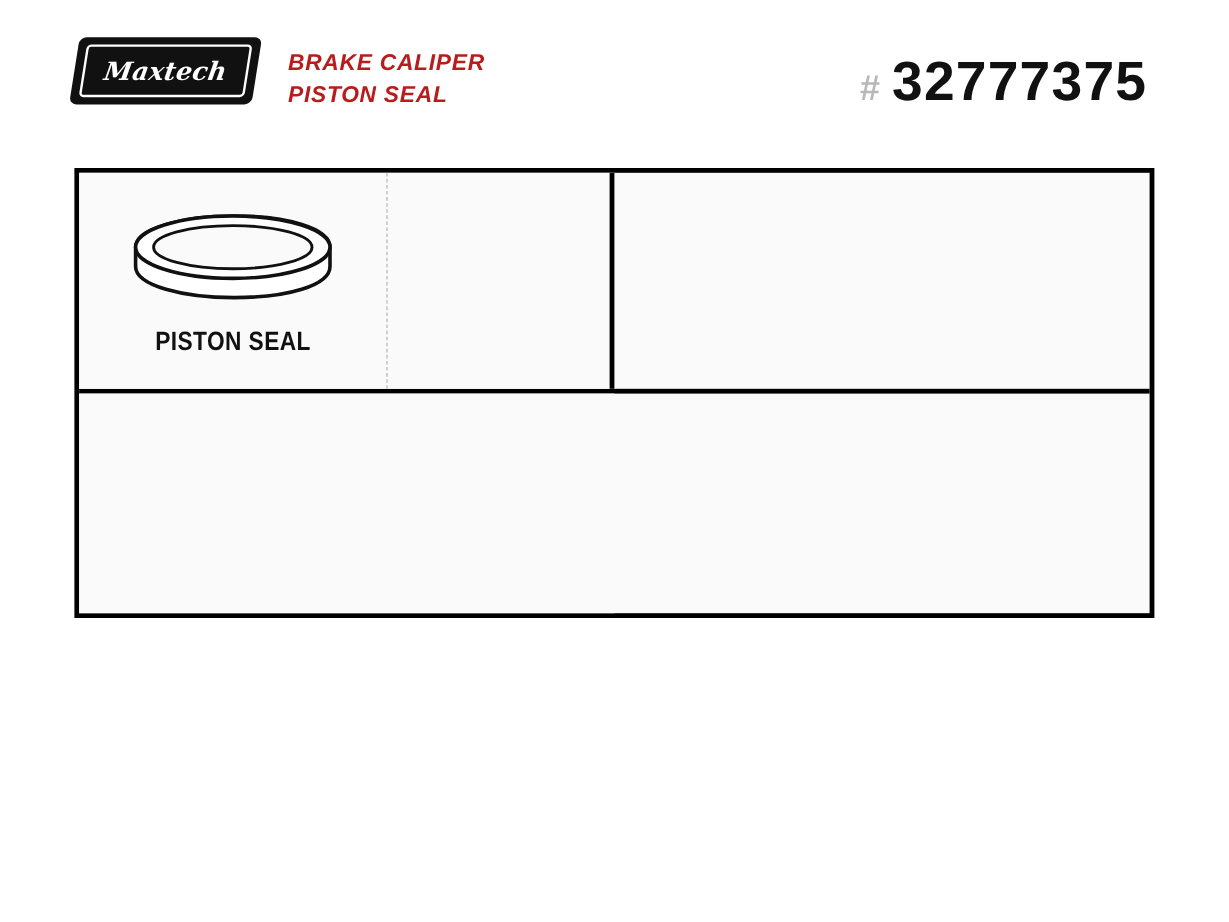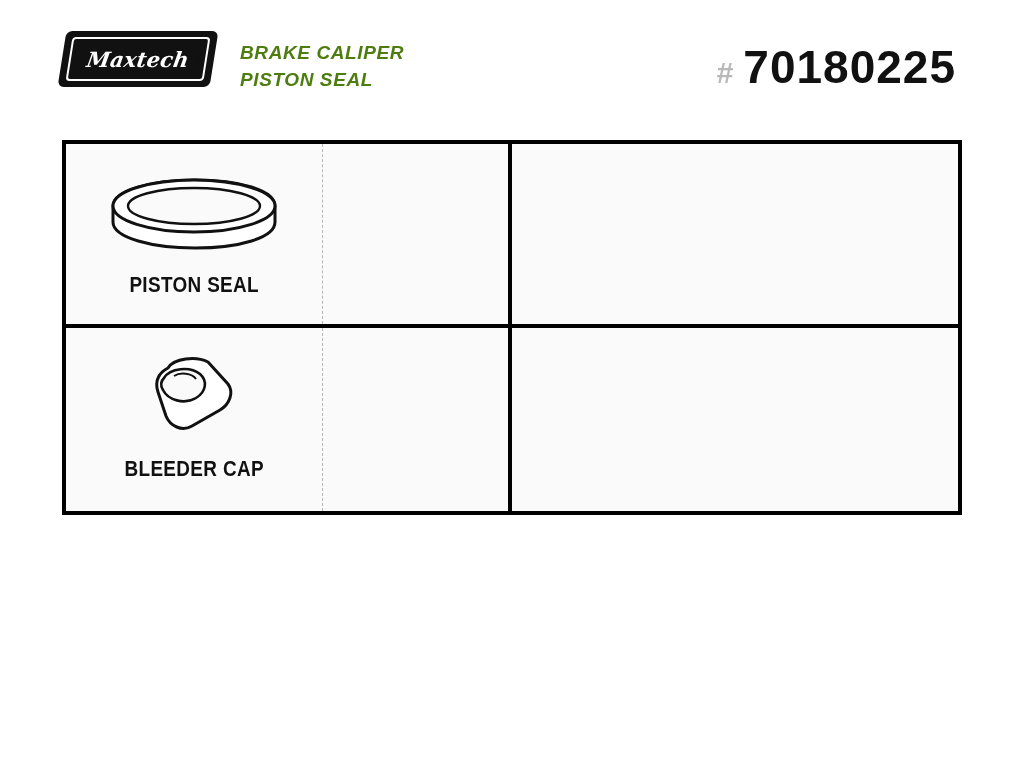--- a/index.html
+++ b/index.html
@@ -78,21 +78,21 @@
     left: 240px;
     top: 40px;
     line-height: 1.42;
   }
   .title-line {
     font-family: "Liberation Sans", sans-serif;
     font-style: italic;
     font-weight: bold;
     font-size: 19px;
     letter-spacing: 0.6px;
-    color: #4d7c0f;
+    color: #b91c1c;
     white-space: nowrap;
   }
 
   .partno-block {
     position: absolute;
     right: 68px;
     top: 40px;
     display: flex;
     align-items: baseline;
     gap: 10px;
@@ -188,21 +188,21 @@
     </div>
     <div class="brand-reg">®</div>
 
     <div class="title-block">
       <div class="title-line">BRAKE CALIPER</div>
       <div class="title-line">PISTON SEAL</div>
     </div>
 
     <div class="partno-block">
       <div class="partno-hash">#</div>
-      <div class="partno-value">70180225</div>
+      <div class="partno-value">32777375</div>
     </div>
 
   </div>
 
   <div class="grid">
 
     <div class="grid-row top">
 
       <div class="cell left-half">
         <div class="dash-split"></div>
@@ -216,33 +216,20 @@
           </svg>
         </div>
         <div class="cell-label">PISTON SEAL</div>
       </div>
 
 
     </div>
 
     <div class="grid-row">
 
-      <div class="cell left-half">
-        <div class="dash-split"></div>
-        <div class="art">
-          <svg width="120" height="96" viewBox="0 0 120 96" aria-hidden="true">
-            <g fill="#ffffff" stroke="#111111" stroke-width="3" stroke-linejoin="round">
-              <path d="M34 18 C40 8, 62 6, 74 12 L94 34 C100 42, 96 54, 86 60 L58 76 C48 82, 36 76, 32 66 L24 42 C20 30, 26 22, 34 18 Z"></path>
-              <path d="M30 28 C36 18, 56 16, 66 24 C74 31, 72 42, 62 48 C50 55, 34 50, 29 40 C26 35, 27 31, 30 28 Z" fill="#fafafa" stroke-width="2.6"></path>
-              <path d="M40 26 C46 22, 58 23, 62 29" fill="none" stroke-width="2"></path>
-            </g>
-          </svg>
-        </div>
-        <div class="cell-label">BLEEDER CAP</div>
-      </div>
 
       <div class="cell">
         
       </div>
 
     </div>
 
   </div>
 
 </div>

